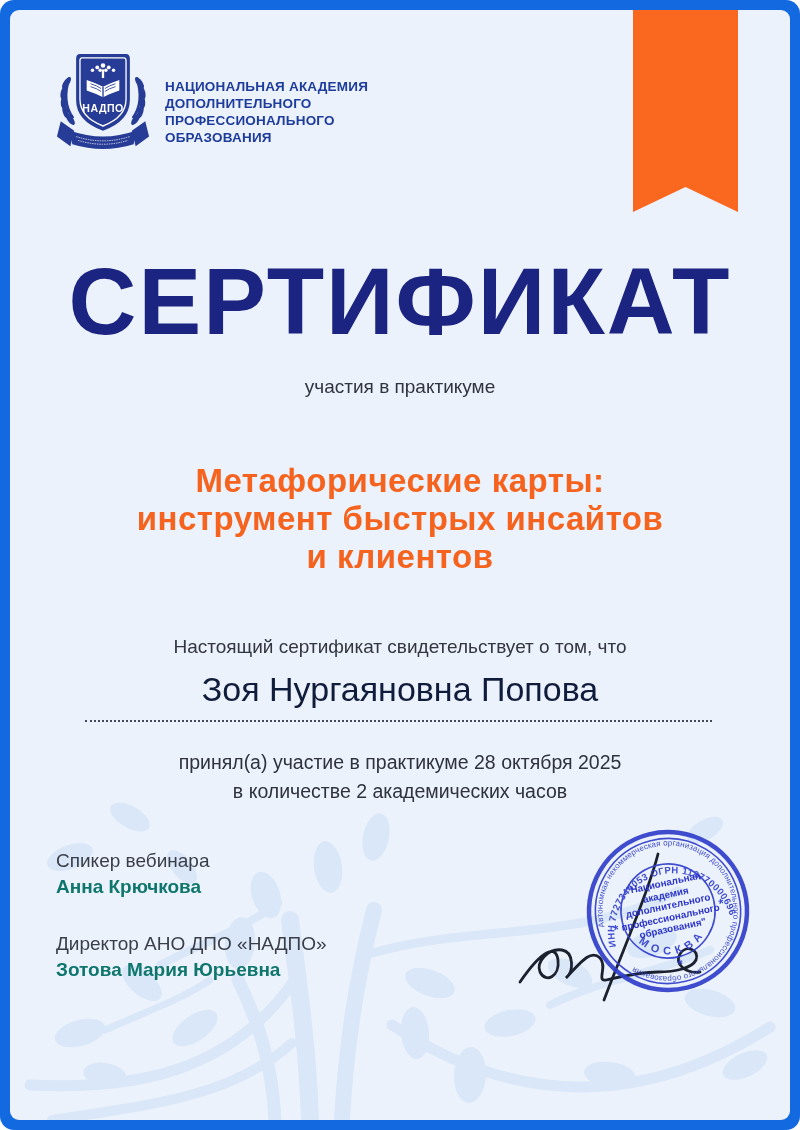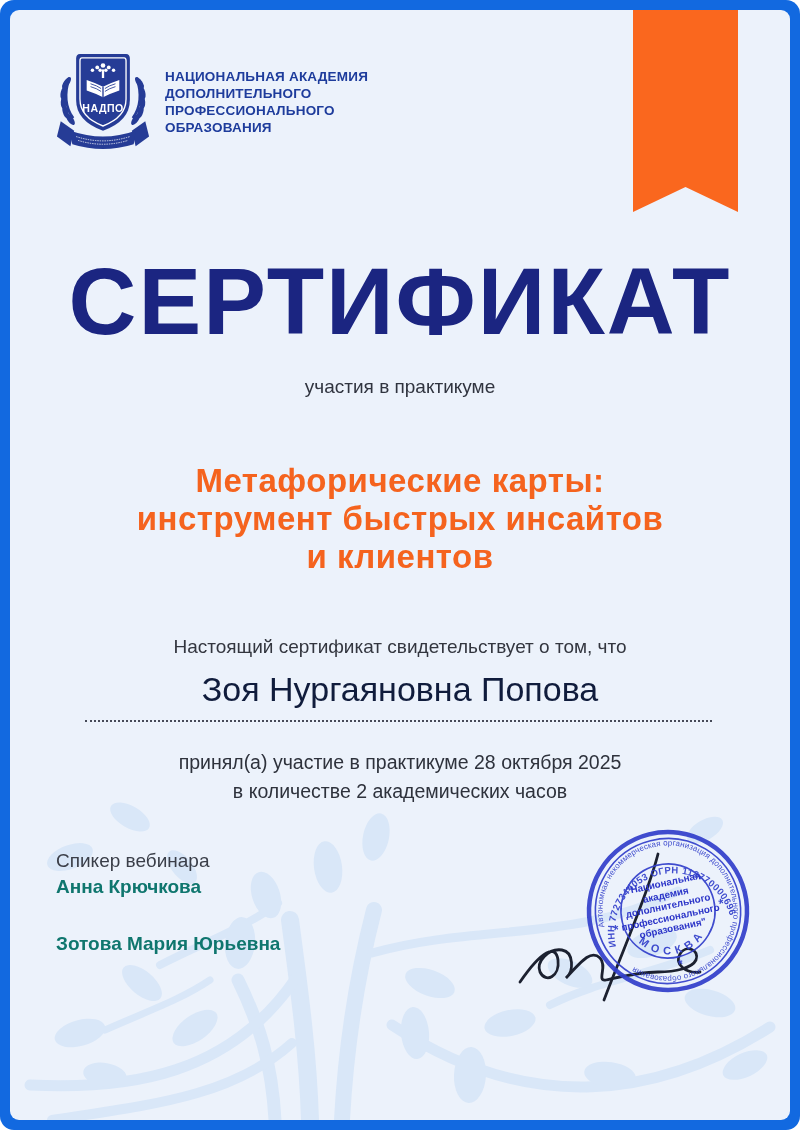--- a/index.html
+++ b/index.html
@@ -7,21 +7,21 @@
   .frame{position:relative;width:800px;height:1130px;background:#1269e0;border-radius:14px;box-sizing:border-box;padding:10px;}
   .inner{position:relative;width:780px;height:1110px;background:#ecf2fb;border-radius:9px;overflow:hidden;}
   .preline{white-space:pre-line;}
 
   
   .tree{position:absolute;left:0;bottom:0;width:780px;height:345px;pointer-events:none;}
 
   
   .header{position:absolute;top:38px;left:45px;display:flex;align-items:flex-start;gap:14px;}
   .emblem{width:96px;height:108px;}
-  .academy-name{margin-top:20px;font-size:13.5px;line-height:17px;font-weight:700;color:#1e3c9c;letter-spacing:.2px;}
+  .academy-name{margin-top:30px;font-size:13.5px;line-height:17px;font-weight:700;color:#1e3c9c;letter-spacing:.2px;}
 
   
   .ribbon{position:absolute;top:0;left:623px;width:105px;height:202px;background:#fa671e;
     clip-path:polygon(0 0,100% 0,100% 100%,50% calc(100% - 25px),0 100%);}
 
   .center-block{position:absolute;left:0;width:100%;text-align:center;}
   .cert-title{top:245px;font-size:94px;line-height:1;font-weight:700;color:#1b2581;letter-spacing:2px;}
   .cert-subtitle{top:366px;font-size:19px;color:#30343f;}
   .course-title{top:452px;font-size:33px;line-height:38px;font-weight:700;color:#f5631e;letter-spacing:.5px;}
   .statement{top:626px;font-size:19px;color:#33363f;}
@@ -148,20 +148,21 @@
     <div class="center-block recipient">Зоя Нургаяновна Попова</div>
     <div class="dotline"></div>
     <div class="center-block details preline">принял(а) участие в практикуме 28 октября 2025
 в количестве 2 академических часов</div>
 
     <div class="signer signer1">
       <div>Спикер вебинара</div>
       <div class="name">Анна Крючкова</div>
     </div>
     <div class="signer signer2">
+      <div>Директор АНО ДПО «НАДПО»</div>
       <div class="name">Зотова Мария Юрьевна</div>
     </div>
 
     <svg class="signature-svg" viewBox="0 0 230 180">
       <g fill="none" stroke="#1c2130" stroke-width="2.8" stroke-linecap="round">
         <path d="M168 22 C158 62 132 120 114 168"></path>
         <path d="M30 150 C52 118 66 112 68 128 C70 144 56 152 50 140 C46 130 58 116 72 118 C84 120 84 140 76 146 C94 126 102 118 110 126 C118 134 106 150 116 148 C134 144 150 140 168 140 C186 140 202 136 206 128 C210 118 196 112 190 122 C184 132 196 142 210 140"></path>
       </g>
     </svg>
 

